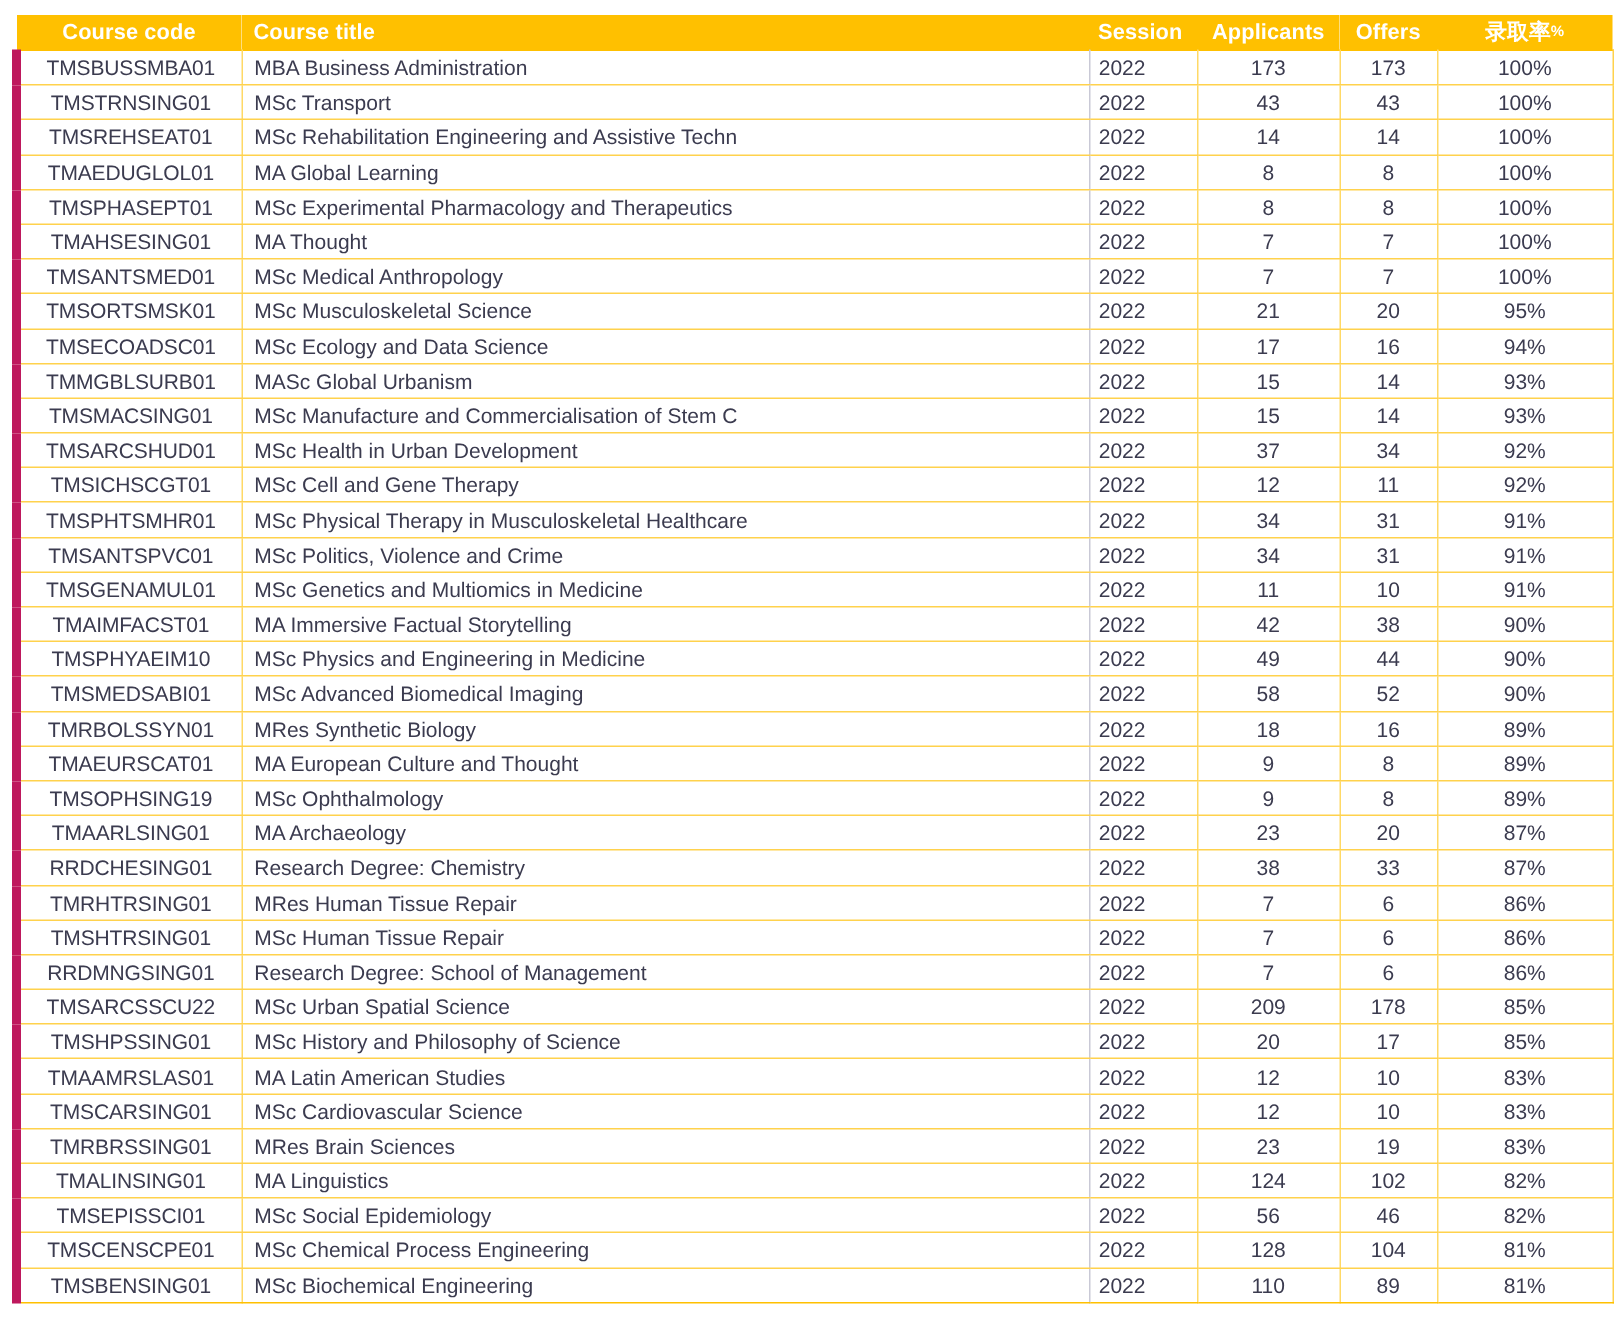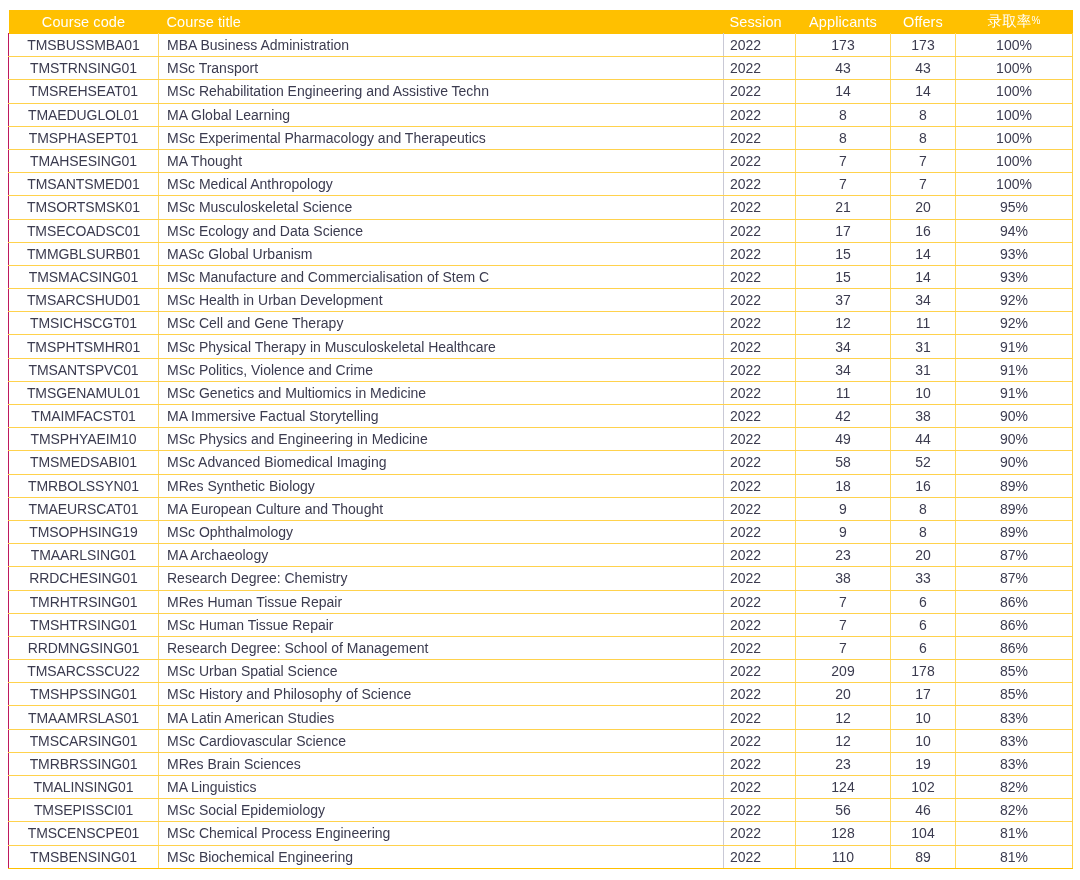--- a/index.html
+++ b/index.html
@@ -27,21 +27,21 @@
   table.course-table col.c-code     { width: 150px; }
   table.course-table col.c-title    { width: 565px; }
   table.course-table col.c-session  { width: 72px; }
   table.course-table col.c-apps     { width: 95px; }
   table.course-table col.c-offers   { width: 65px; }
   table.course-table col.c-rate     { width: 117px; }
 
   thead th {
     background: #FFC000;
     color: #FFFFFF;
-    font-weight: normal;
+    font-weight: bold;
     font-size: 14.5px;
     height: 23px;
     padding: 0 6px;
     border: none;
     letter-spacing: 0.1px;
     white-space: nowrap;
     overflow: hidden;
   }
   thead th.h-code    { text-align: center; }
   thead th.h-title   { text-align: left; padding-left: 8px; }
@@ -58,21 +58,21 @@
     border-bottom: 1px solid #FFD24D;
     border-right: 1px solid #FFD966;
     white-space: nowrap;
     overflow: hidden;
     text-overflow: clip;
     font-size: 14px;
   }
   tbody tr:first-child td { border-top: 1px solid #FFC000; }
   tbody td.t-code {
     text-align: center;
-    border-left: 1px solid #be185d;
+    border-left: 6px solid #be185d;
     letter-spacing: -0.1px;
   }
   tbody td.t-title {
     text-align: left;
     padding-left: 8px;
     border-right: 1px solid #C9C9D6;
   }
   tbody td.t-session { text-align: left; }
   tbody td.t-apps    { text-align: center; }
   tbody td.t-offers  { text-align: center; }

